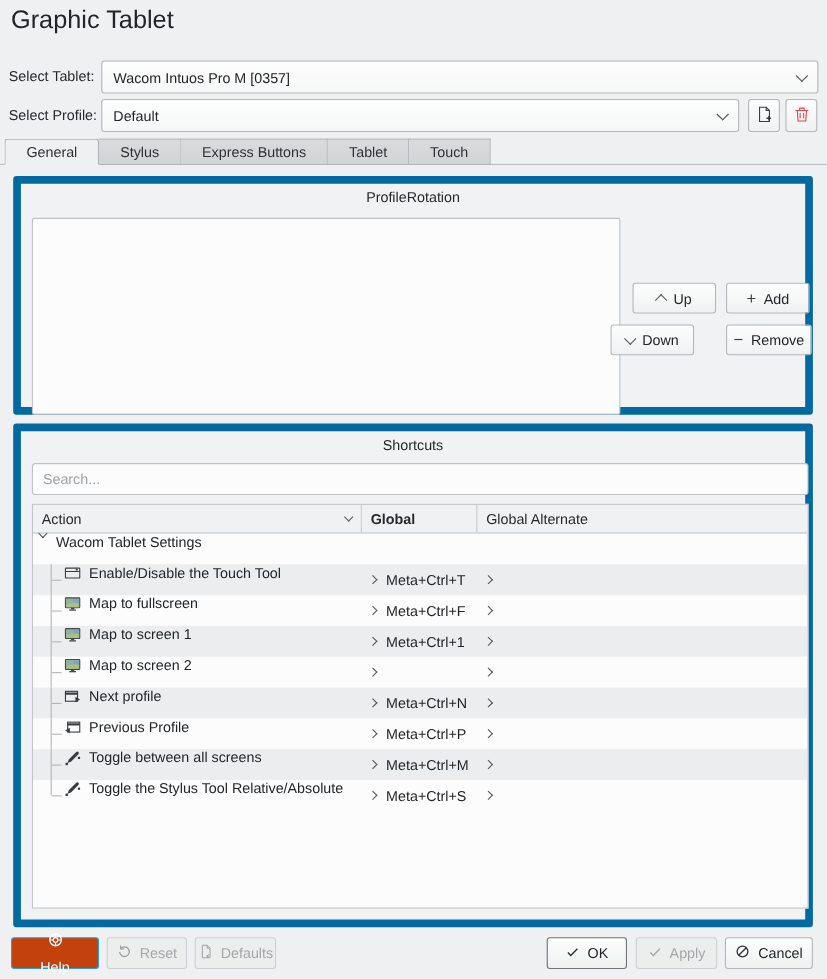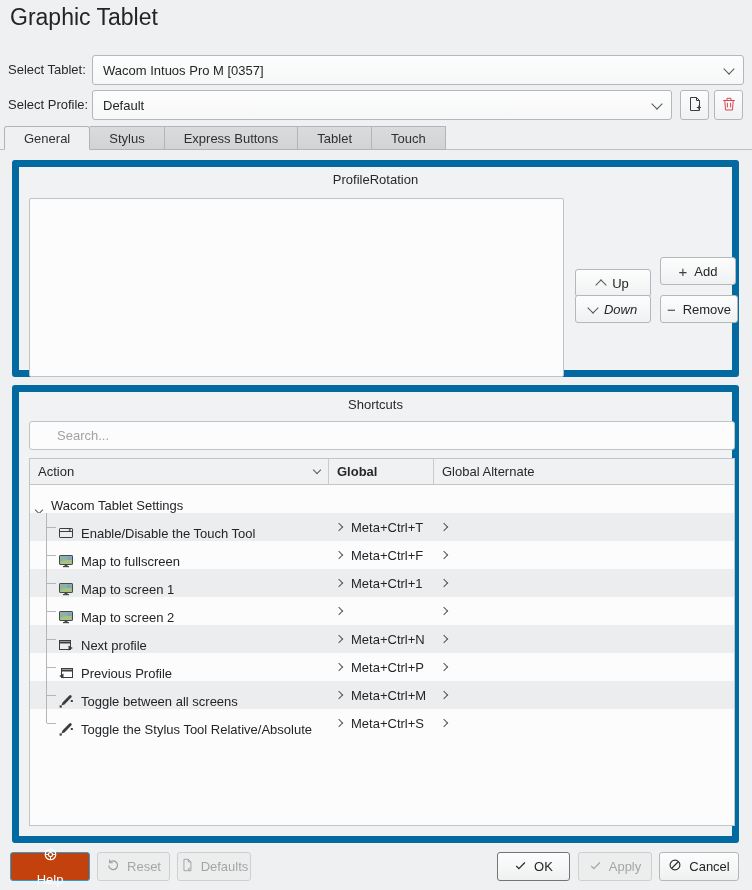--- a/index.html
+++ b/index.html
@@ -63,40 +63,40 @@
   .rot-btn{
     position:absolute;width:76px;height:28px;font-size:13px;color:#232629;gap:7px;
   }
   .sym{font-size:15px;color:#3c4043;line-height:1;}
 
   
   #shortcuts-group{left:12px;top:385px;width:727px;height:458px;}
   #shortcut-search{
     position:absolute;left:10px;top:29px;width:706px;height:29px;box-sizing:border-box;
     background:#fcfcfc;border:1px solid #bfc3c5;border-radius:3px;
-    padding:0 27px;font:13px "Liberation Sans",sans-serif;color:#232629;outline:none;
+    padding:0 9px;font:13px "Liberation Sans",sans-serif;color:#232629;outline:none;
   }
   #shortcut-search::placeholder{color:#9fa3a5;}
 
   #shortcut-table{
     position:absolute;left:10px;top:66px;width:706px;height:368px;box-sizing:border-box;
     background:#fcfcfc;border:1px solid #c2c5c7;overflow:hidden;
   }
   #table-header{
     display:flex;height:26px;background:#f0f1f2;border-bottom:1px solid #c2c5c7;
     box-sizing:border-box;color:#26292b;
   }
   .hdr-cell{display:flex;align-items:center;padding:0 8px;box-sizing:border-box;}
   .hdr-action{width:299px;border-right:1px solid #c8cbcd;justify-content:space-between;}
   .hdr-global{width:105px;border-right:1px solid #c8cbcd;font-weight:bold;}
   .hdr-alt{flex:1;}
 
   .row{position:relative;height:28px;display:flex;align-items:center;}
   .row.alt{background:#ebedee;}
-  .action-cell{width:299px;display:flex;align-items:flex-end;box-sizing:border-box;height:100%;}
+  .action-cell{width:299px;display:flex;align-items:flex-start;box-sizing:border-box;height:100%;}
   .global-cell,.alt-cell{display:flex;align-items:center;gap:9px;box-sizing:border-box;height:100%;padding-left:7px;}
   .global-cell{width:105px;}
   .alt-cell{flex:1;}
   .shortcut-text{color:#232629;}
 
   .parent .action-cell{padding-left:6px;gap:9px;}
   .child .action-cell{padding-left:28px;gap:7px;}
   .branch-v{position:absolute;left:16px;top:0;height:28px;border-left:1px solid #b3b6b8;}
   .branch-v.half{height:14px;}
   .branch-h{position:absolute;left:17px;top:14px;width:9px;border-top:1px solid #b3b6b8;}
@@ -161,29 +161,29 @@
   <div class="tab">Stylus</div>
   <div class="tab">Express Buttons</div>
   <div class="tab">Tablet</div>
   <div class="tab">Touch</div>
 </div>
 <div class="abs" id="tab-frame-line"></div>
 
 <div class="abs groupbox" id="profile-rotation">
   <div class="group-title">ProfileRotation</div>
   <div id="rotation-list"></div>
-  <div class="tool-btn rot-btn" style="left:556px;top:90px;margin-top:12px;">
+  <div class="tool-btn rot-btn" style="left:556px;top:90px;">
     <span class="chev up"></span>
     <span>Up</span>
   </div>
   <div class="tool-btn rot-btn" style="left:641px;top:90px;">
     <span class="sym">+</span>
     <span>Add</span>
   </div>
-  <div class="tool-btn rot-btn" style="left:556px;top:128px;font-style:italic;">
+  <div class="tool-btn rot-btn" style="left:536px;top:128px;">
     <span class="chev down"></span>
     <span>Down</span>
   </div>
   <div class="tool-btn rot-btn" style="left:641px;top:128px;width:78px;">
     <span class="sym">−</span>
     <span>Remove</span>
   </div>
 </div>
 
 <div class="abs groupbox" id="shortcuts-group">

